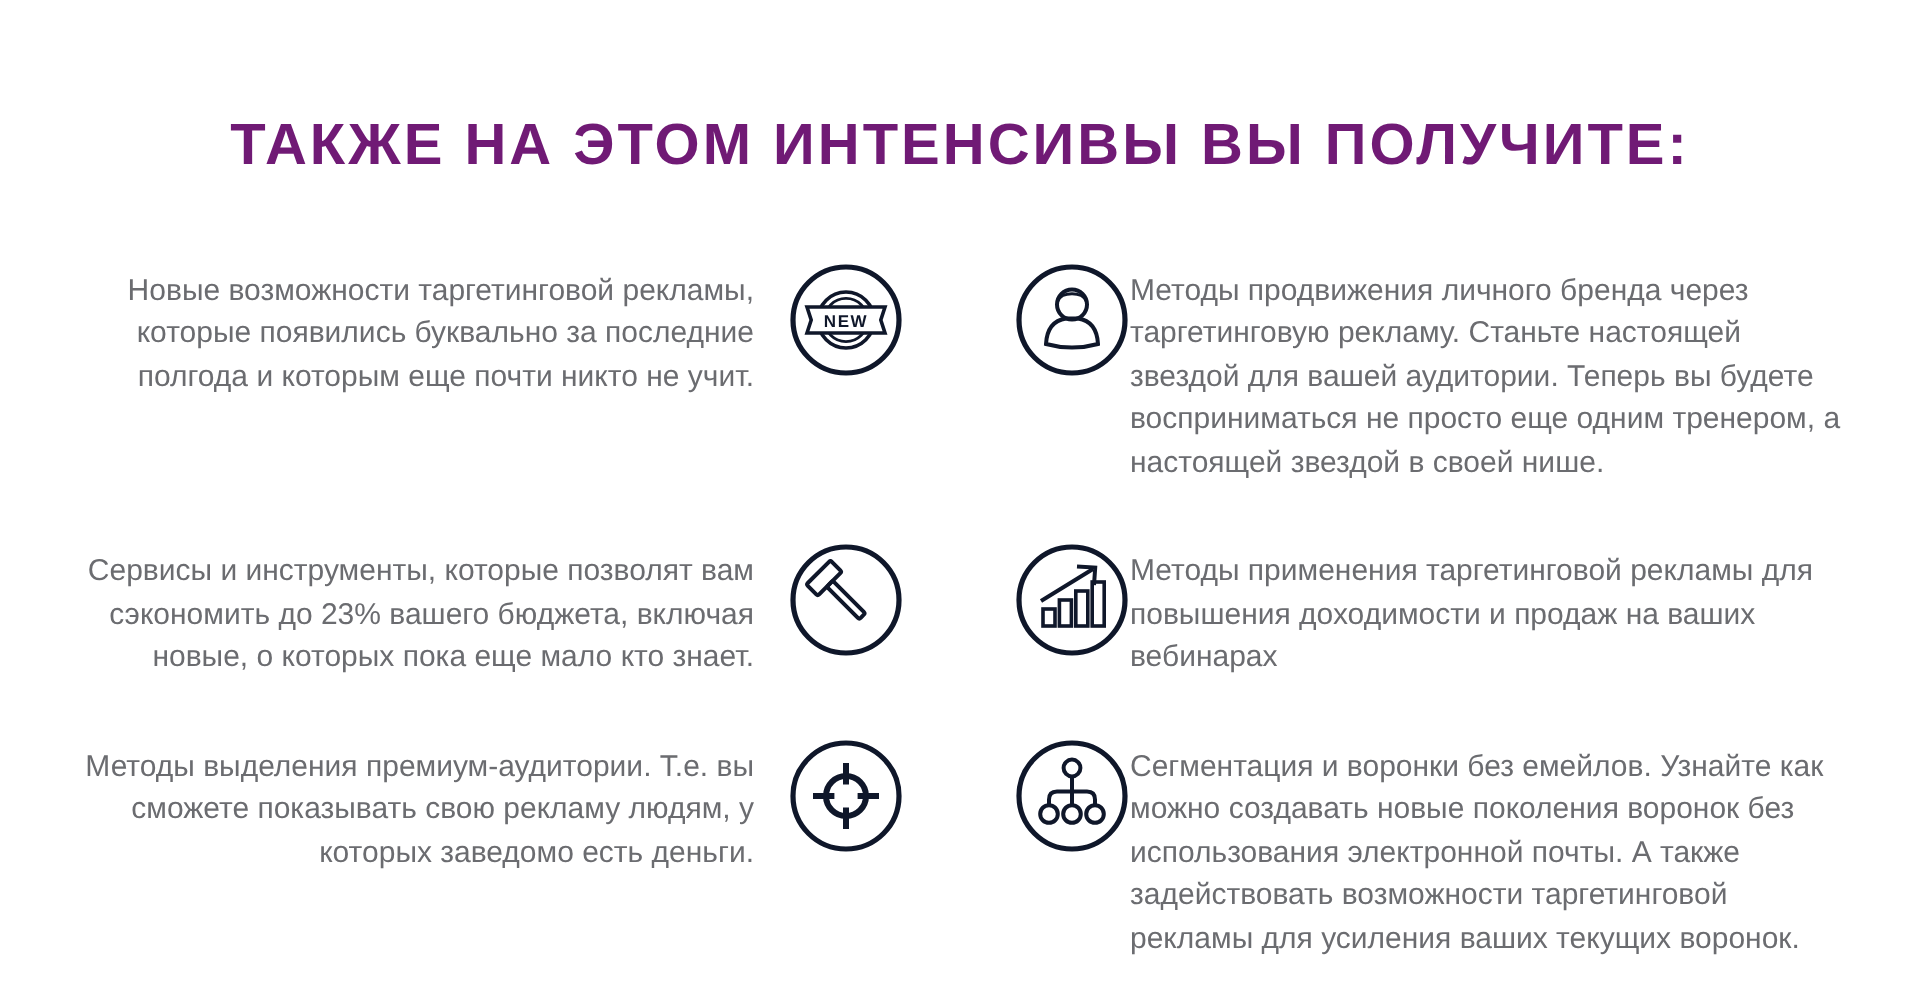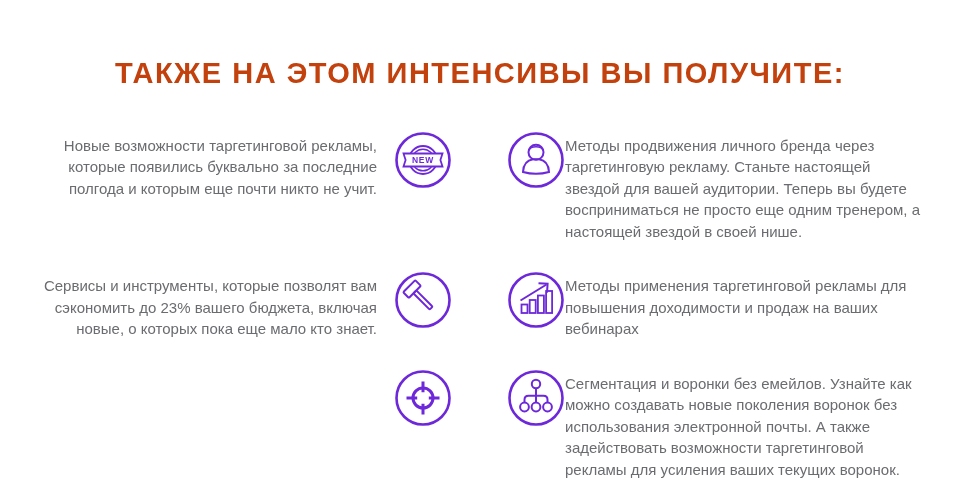--- a/index.html
+++ b/index.html
@@ -11,21 +11,21 @@
   }
   .section {
     width: 960px; height: 504px;
     padding-top: 56px;
   }
   .title {
     text-align: center;
     font-size: 29px;
     font-weight: 800;
     letter-spacing: 1.5px;
-    color: #c2410c;
+    color: #701a75;
     line-height: 1.2;
     margin-bottom: 44px;
     font-family: "Liberation Sans", sans-serif;
   }
   .grid {
     width: 920px;
     margin: 0 auto;
     display: grid;
     grid-template-columns: 432px 432px;
     column-gap: 55px;
@@ -38,21 +38,21 @@
     font-size: 15px;
     line-height: 21.5px;
     color: #6b6c70;
   }
   .item.left .text  { width: 352px; text-align: right; margin-right: 17px; }
   .item.right .text { width: 358px; text-align: left;  }
   .icon {
     flex: 0 0 58px;
     width: 58px; height: 58px;
     margin-top: -4px;
-    color: #6d28d9;
+    color: #0f172a;
   }
   .icon svg { display: block; width: 58px; height: 58px; }
   .badge-text {
     font-family: "Liberation Sans", sans-serif;
     font-size: 8.5px;
     font-weight: 700;
     letter-spacing: 0.8px;
   }
 </style>
 </head>
@@ -111,20 +111,21 @@
           <rect x="30.9" y="24.5" width="6" height="17.5" stroke-width="1.8"></rect>
           <rect x="39.1" y="20" width="6" height="22" stroke-width="1.8"></rect>
           <path d="M13.5 29.5 L39.5 13.5" stroke-width="2"></path>
           <path d="M31.5 12.3 L40.6 12.8 L40 21.6" stroke-width="2"></path>
         </svg>
       </div>
       <div class="text">Методы применения таргетинговой рекламы для повышения доходимости и продаж на ваших вебинарах</div>
     </div>
 
     <div class="item left">
+      <div class="text">Методы выделения премиум-аудитории. Т.е. вы сможете показывать свою рекламу людям, у которых заведомо есть деньги.</div>
       <div class="icon">
         <svg viewBox="0 0 58 58" fill="none" stroke="currentColor">
           <circle cx="29" cy="29" r="26.5" stroke-width="2.6"></circle>
           <circle cx="29" cy="29" r="10" stroke-width="3"></circle>
           <path d="M29 12.5 V23.2 M29 34.8 V45.5 M12.5 29 H23.2 M34.8 29 H45.5" stroke-width="3"></path>
         </svg>
       </div>
     </div>
 
     <div class="item right">

